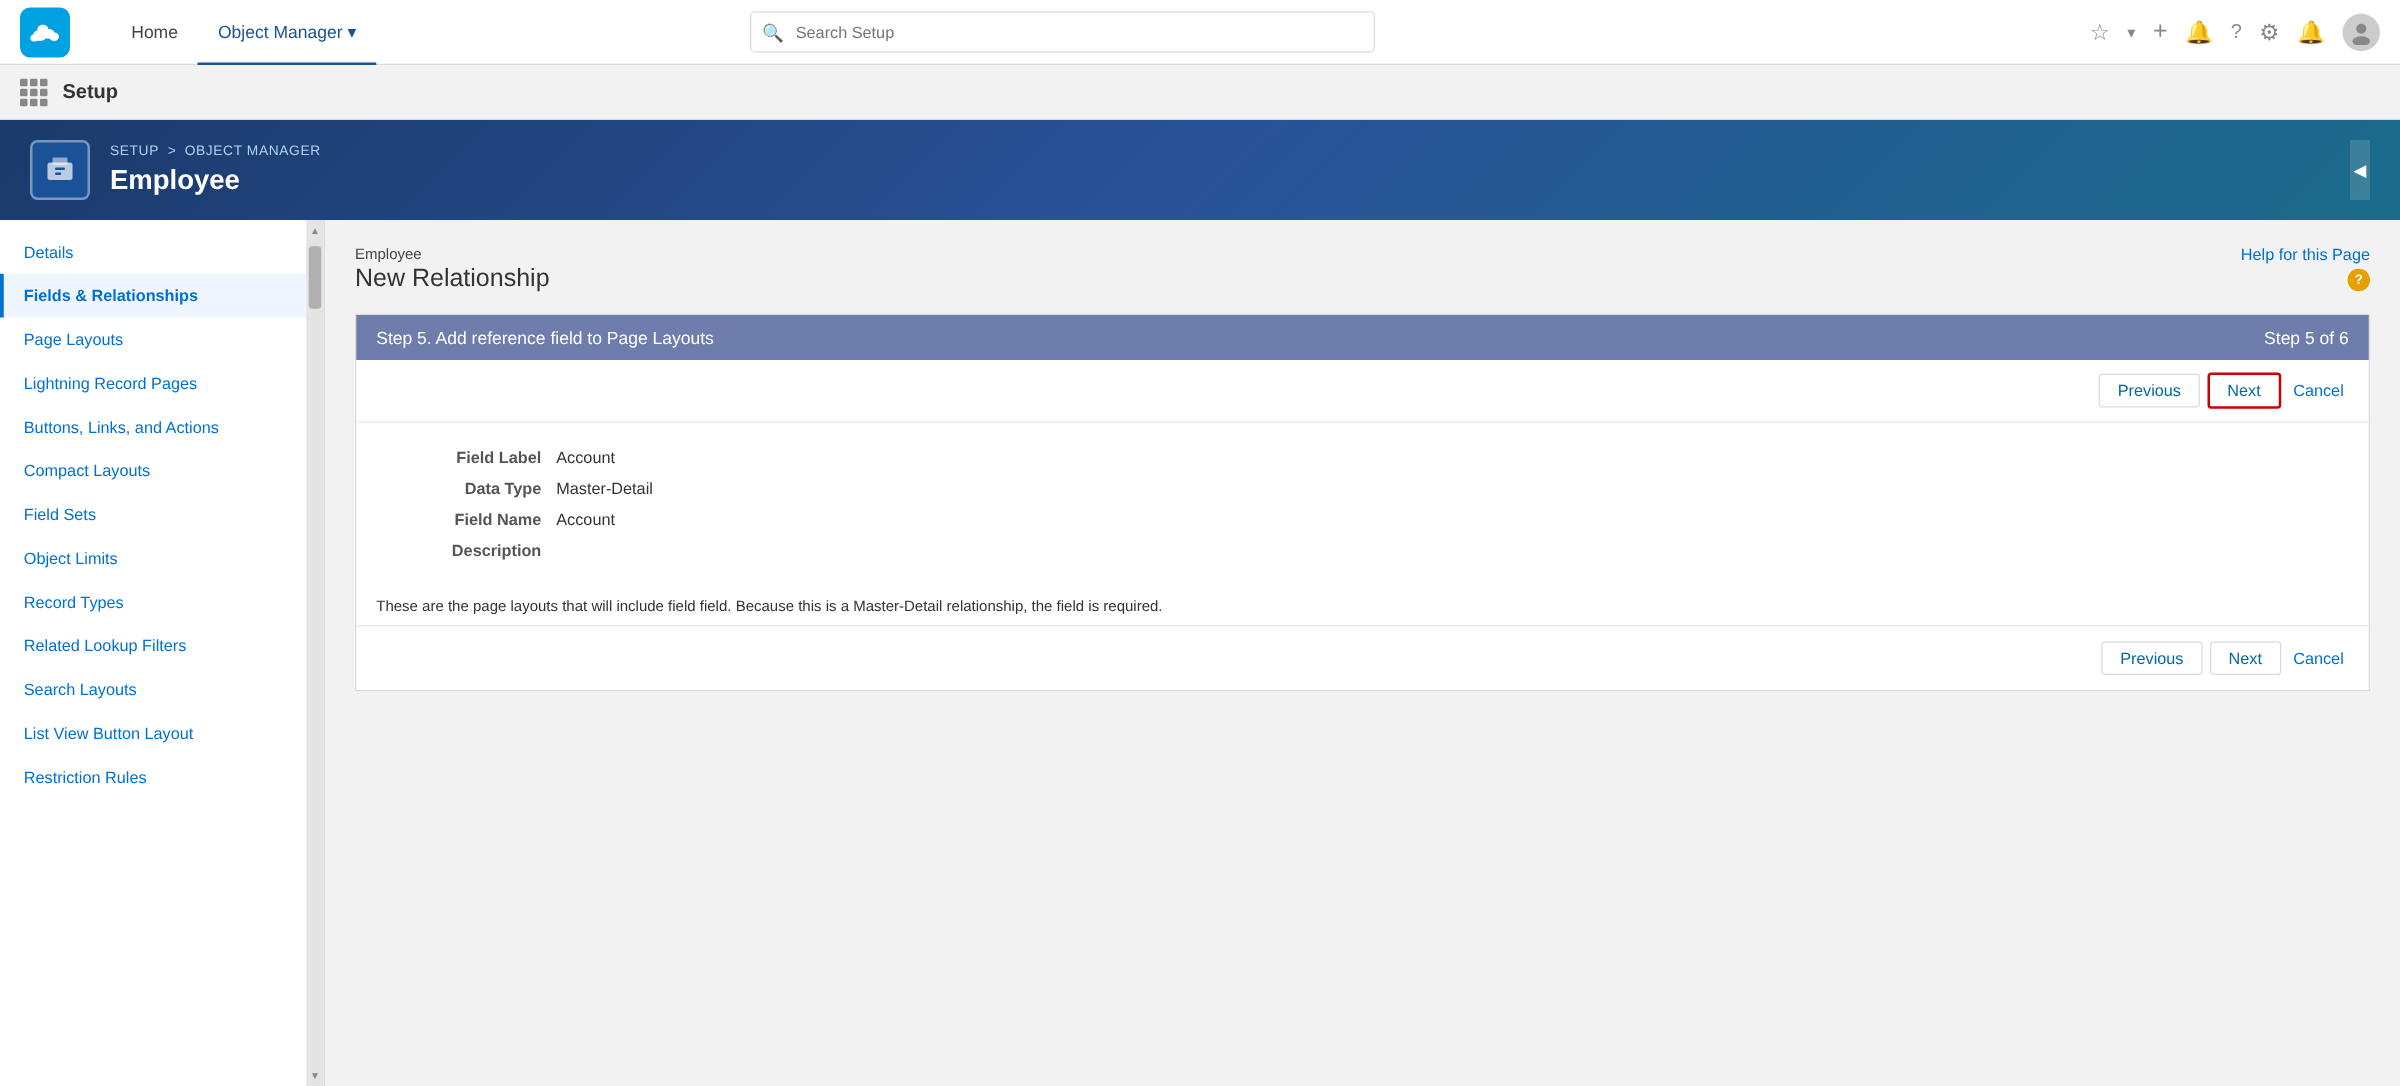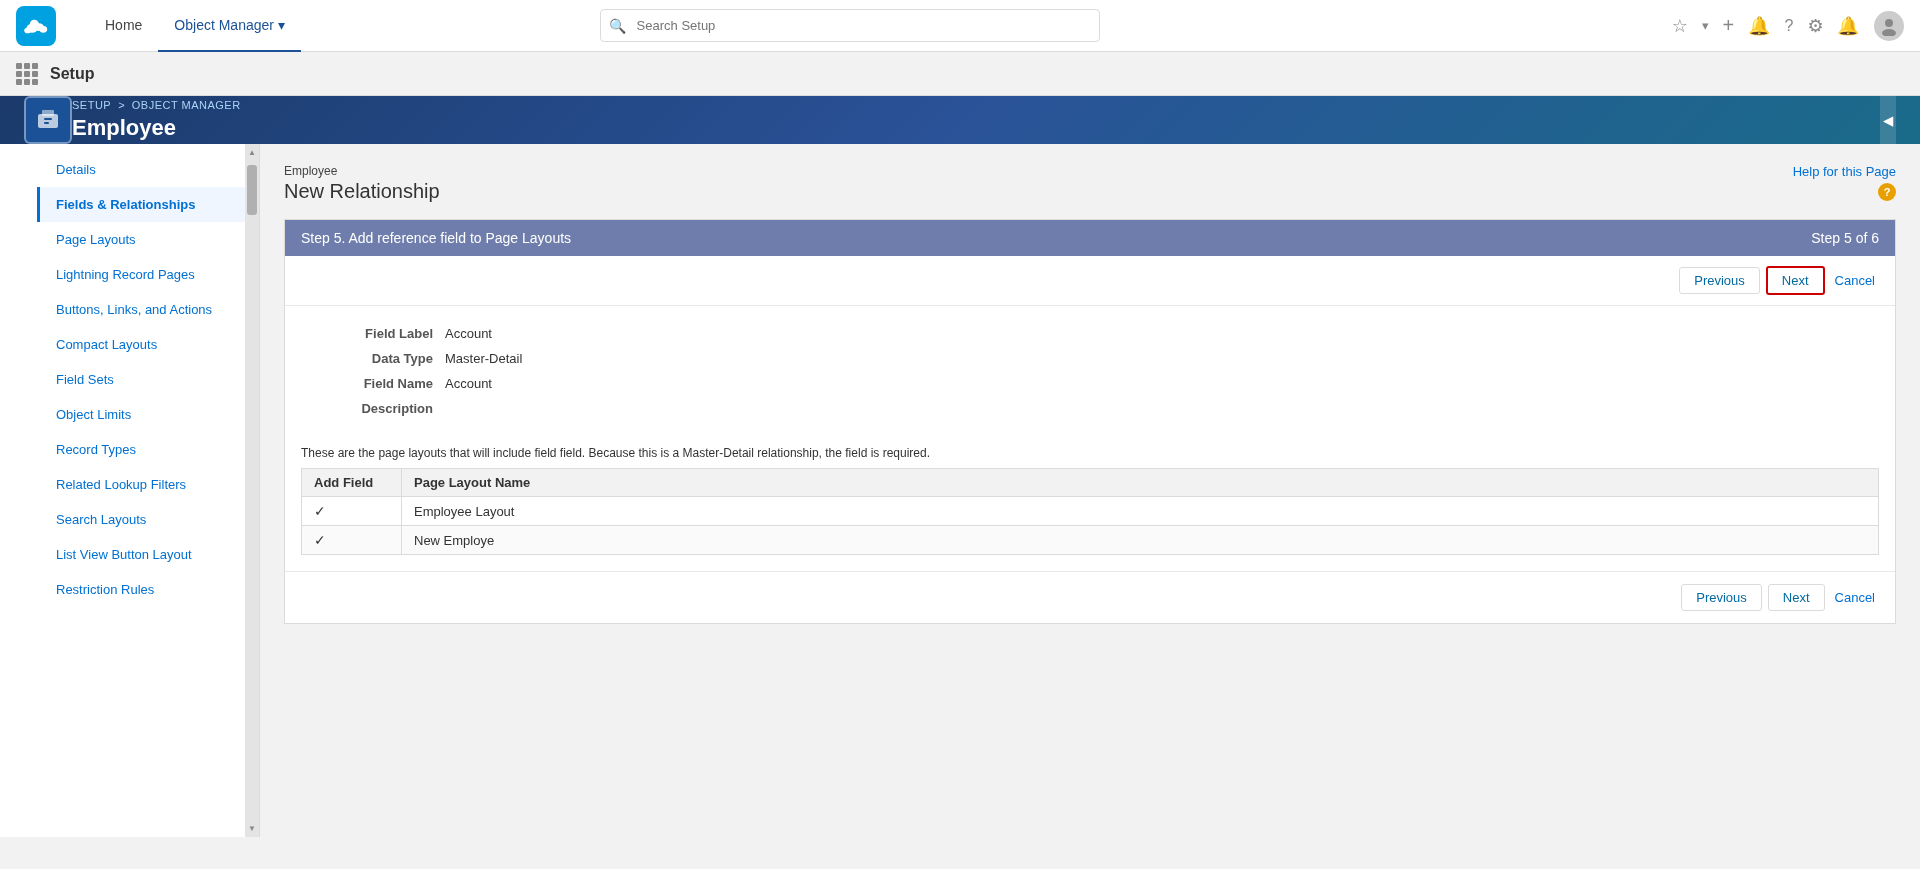--- a/index.html
+++ b/index.html
@@ -125,23 +125,24 @@
     .second-nav .app-title {
       font-size: 16px;
       font-weight: 600;
       color: #333;
       margin-right: 16px;
     }
 
     
     .header-banner {
       background: linear-gradient(135deg, #1b3a6b 0%, #2a5298 50%, #1a6b8a 100%);
-      padding: 0 24px;
-      display: flex;
-      align-items: center;
+      padding: 16px 24px;
+      display: flex;
+      align-items: center;
+      gap: 16px;
     }
     .header-banner .obj-icon {
       width: 48px;
       height: 48px;
       background: #1b5297;
       border: 2px solid rgba(255,255,255,0.4);
       border-radius: 6px;
       display: flex;
       align-items: center;
       justify-content: center;
@@ -454,21 +455,21 @@
 <div class="main-area">
 
   <div class="sidebar">
 
     <div style="position:absolute; right:0; top:0; width:14px; height:100%; background:#e4e4e4; display:flex; flex-direction:column; align-items:center; z-index:10;">
       <div style="font-size:8px; color:#888; padding:4px 0; cursor:pointer;">▲</div>
       <div style="width:10px; height:50px; background:#b0b0b0; border-radius:3px; margin-top:4px;"></div>
       <div style="font-size:8px; color:#888; padding:4px 0; cursor:pointer; margin-top:auto;">▼</div>
     </div>
 
-    <div class="sidebar-scroll" style="padding-right:14px;margin-left:37px;">
+    <div class="sidebar-scroll" style="padding-right:14px;">
       <div class="sidebar-item">
         <span>Details</span>
       </div>
       <div class="sidebar-item active">
         <span>Fields &amp; Relationships</span>
       </div>
       <div class="sidebar-item">
         <span>Page Layouts</span>
       </div>
       <div class="sidebar-item">
@@ -542,44 +543,20 @@
           <span class="field-value">Account</span>
         </div>
         <div class="field-row">
           <span class="field-label">Description</span>
           <span class="field-value"></span>
         </div>
       </div>
 
       <p class="note-text">These are the page layouts that will include field field. Because this is a Master-Detail relationship, the field is required.</p>
 
-      <div class="table-container">
-        <table class="data-table">
-          <thead>
-            <tr>
-              <th style="width:100px;">Add Field</th>
-              <th>Page Layout Name</th>
-            </tr>
-          </thead>
-          <tbody>
-            <tr class="table-row">
-              <td>
-                <span class="checkmark">✓</span>
-              </td>
-              <td>Employee Layout</td>
-            </tr>
-            <tr class="table-row">
-              <td>
-                <span class="checkmark">✓</span>
-              </td>
-              <td>New Employe</td>
-            </tr>
-          </tbody>
-        </table>
-      </div>
 
       <div class="bottom-btn-row">
         <button class="btn">Previous</button>
         <button class="btn">Next</button>
         <button class="btn-link">Cancel</button>
       </div>
     </div>
   </div>
 
 </div>

